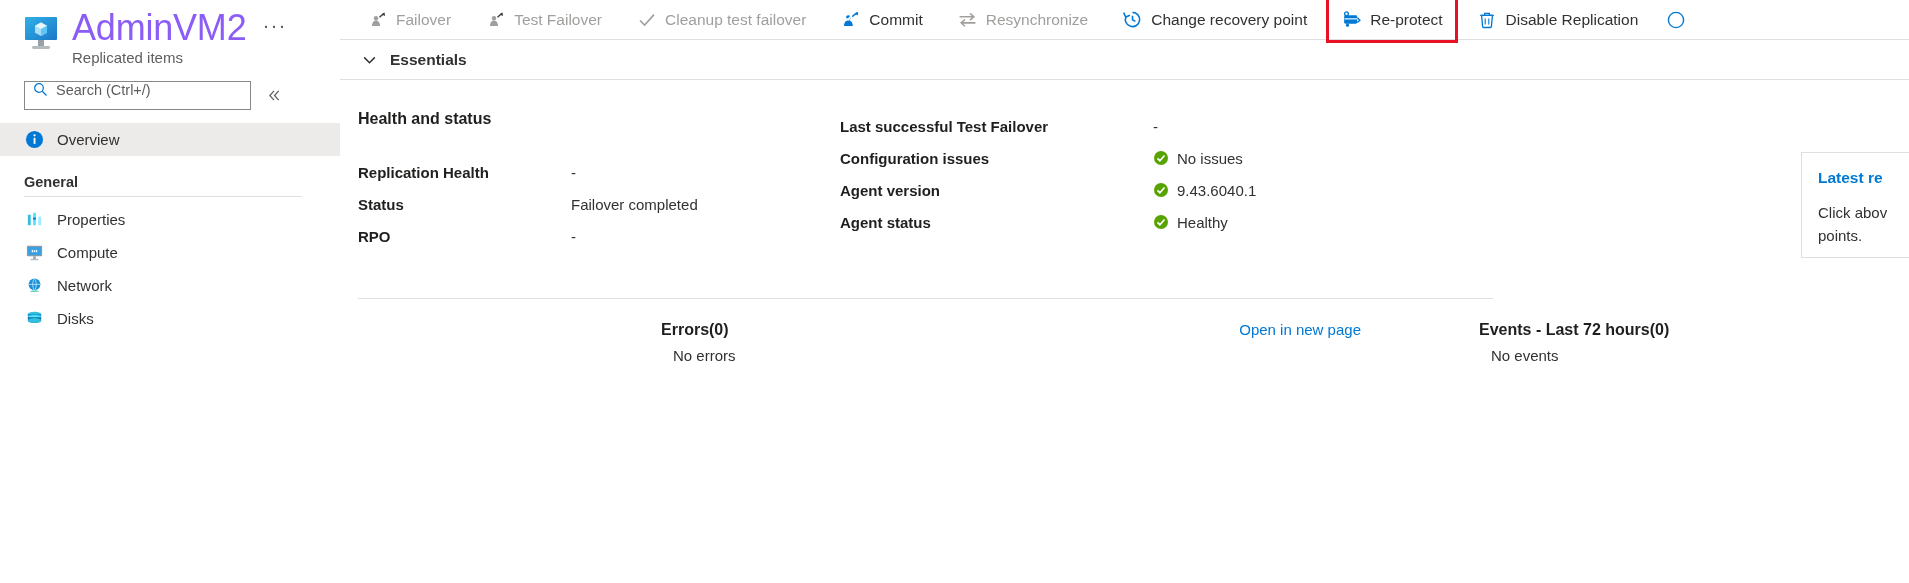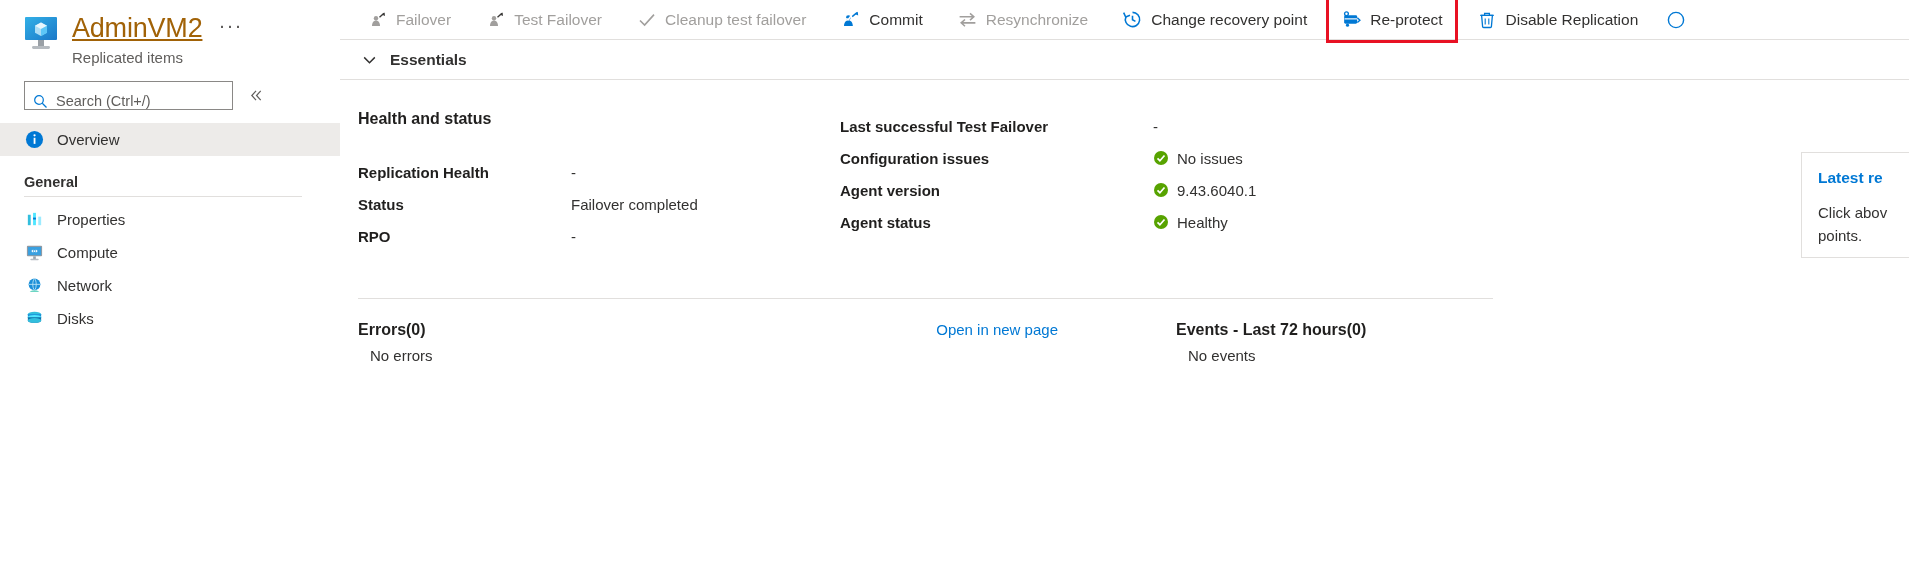--- a/index.html
+++ b/index.html
@@ -20,34 +20,34 @@
     flex: 0 0 340px;
   }
   .res-header { display: flex; align-items: flex-start; padding: 10px 0 0 22px; }
   .res-icon {
     width: 40px; height: 38px; margin-top: 6px; flex: 0 0 40px;
     position: relative;
   }
   .res-title-wrap { margin-left: 10px; }
   .res-title-row { display: flex; align-items: center; }
   .res-title {
-    font-size: 27px; font-weight: 400; color: #a16207;
-    letter-spacing: -0.2px; line-height: 36px; text-decoration: underline;
+    font-size: 36px; font-weight: 400; color: #8b5cf6;
+    letter-spacing: -0.2px; line-height: 36px;
   }
   .res-ellipsis {
     font-size: 21px; color: #605e5c; margin-left: 16px;
     letter-spacing: 1px; cursor: pointer; line-height: 20px;
     padding-bottom: 6px;
   }
   .res-sub { font-size: 15px; color: #605e5c; margin-top: 3px; line-height: 18px; }
 
   .search-row { display: flex; align-items: center; padding: 14px 0 0 24px; }
   .search-box {
-    width: 209px; height: 29px; border: 1px solid #8a8886; background: #fff;
-    display: flex; align-items: flex-end; padding: 0 8px;
+    width: 227px; height: 29px; border: 1px solid #8a8886; background: #fff;
+    display: flex; align-items: flex-start; padding: 0 8px;
   }
   .search-box .mag { margin-right: 7px; flex: 0 0 16px; display:flex; }
   .search-box input {
     border: none; outline: none; width: 100%;
     font-family: "Liberation Sans", sans-serif; font-size: 14.5px; color: #605e5c;
     background: transparent;
   }
   .search-box input::placeholder { color: #605e5c; opacity: 1; }
   .collapse-btn {
     margin-left: 10px; width: 26px; height: 26px; display: flex;
@@ -101,21 +101,21 @@
   }
   .ess-row { display: flex; align-items: center; height: 32px; gap: 21px; }
   .ess-key { font-size: 15px; font-weight: 700; color: #201f1e; }
   .ess-col .ess-key { width: 192px; }
   .ess-col.col2 .ess-key { width: 292px; }
   .ess-val { font-size: 15px; color: #323130; display: flex; align-items: center; }
   .ok-ico { width: 16px; height: 16px; margin-right: 8px; flex: 0 0 16px; display:flex; }
 
   .hr-wide { height: 1px; background: #e1dfdd; margin: 46px 0 0 18px; width: 1135px; }
 
-  .bottom { display: flex; padding-left: 18px; margin-top: 22px; }
+  .bottom { display: flex; padding-left: 18px; margin-top: 22px; justify-content: flex-end; }
   .bottom-col { width: 800px; position: relative; }
   .bottom-col.events { width: 430px; margin-left: 18px; }
   .b-head-row { display: flex; align-items: baseline; }
   .b-head {
     font-size: 16px; font-weight: 700; color: #201f1e;
   }
   .b-link {
     font-size: 15px; color: #0078d4; cursor: pointer; margin-left: auto;
     padding-right: 100px;
   }

